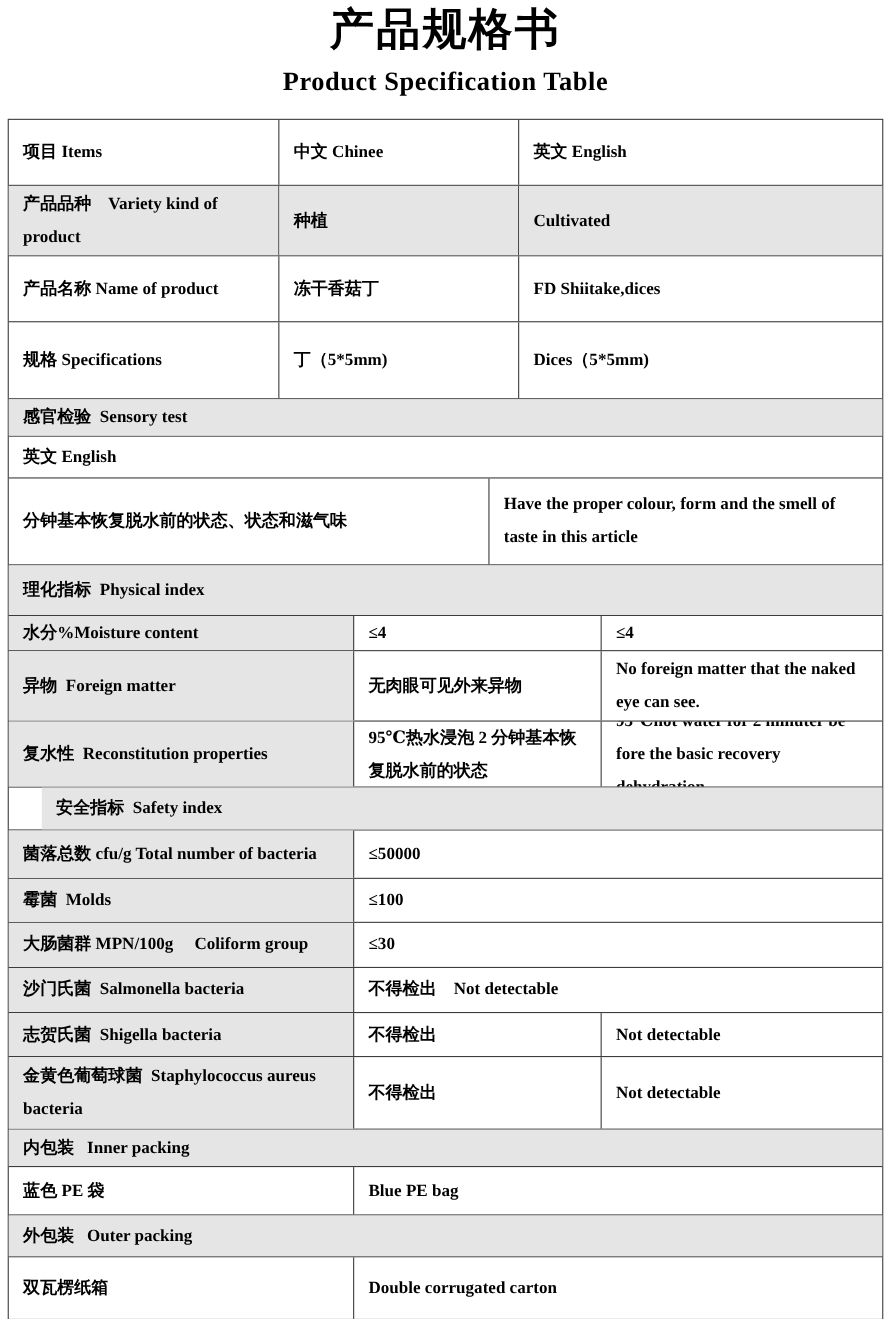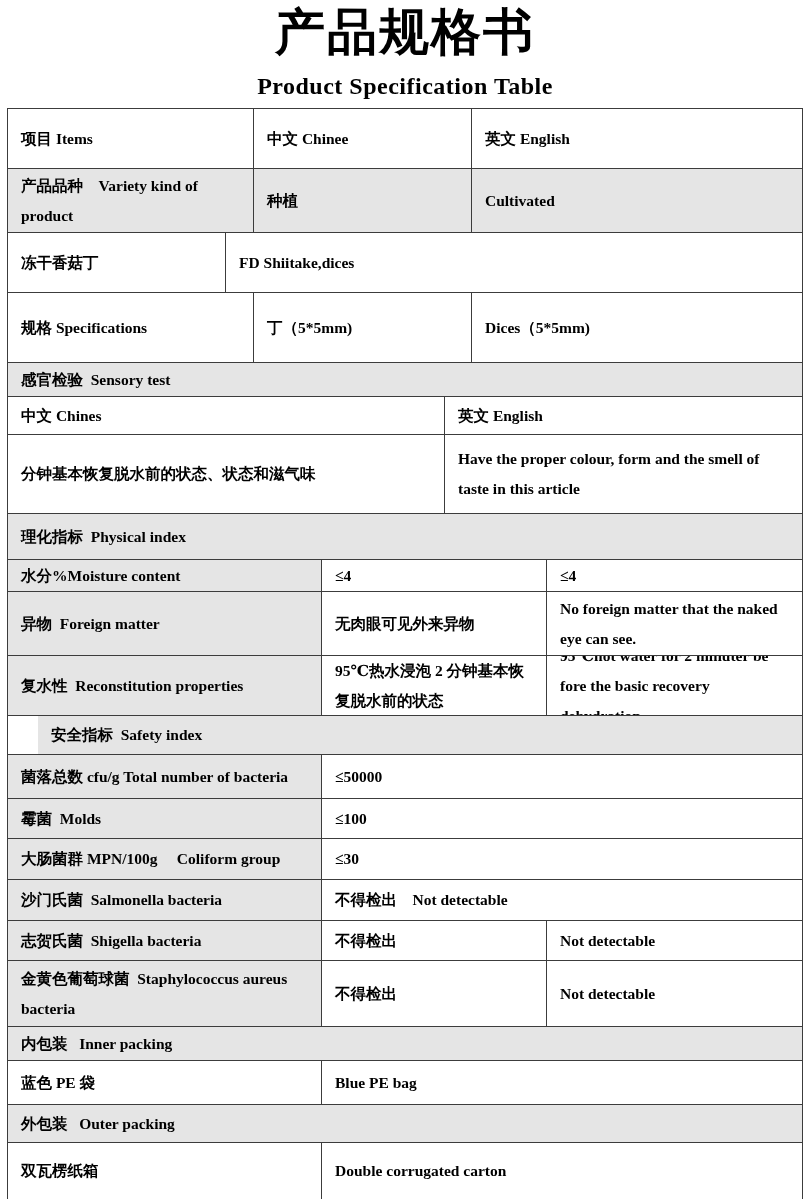--- a/index.html
+++ b/index.html
@@ -12,21 +12,21 @@
   .page {
     position: relative;
     width: 810px;
     height: 1199px;
     background: #ffffff;
     overflow: hidden;
   }
   .title-cn {
     margin-top: 5px;
     text-align: center;
-    font-size: 50px;
+    font-size: 40px;
     font-weight: bold;
     letter-spacing: 2px;
     line-height: 1.1;
   }
   .title-en {
     margin-top: 13px;
     margin-bottom: 13px;
     text-align: center;
     font-size: 24px;
     font-weight: bold;
@@ -85,36 +85,36 @@
       <div class="cell">英文 English</div>
     </div>
 
     <div class="row h64">
       <div class="cell a1 shaded">产品品种    Variety kind of product</div>
       <div class="cell a2 shaded">种植</div>
       <div class="cell shaded">Cultivated</div>
     </div>
 
     <div class="row h60">
+      <div class="cell a1">产品名称 Name of product</div>
       <div class="cell a2">冻干香菇丁</div>
       <div class="cell">FD Shiitake,dices</div>
     </div>
 
     <div class="row h70">
       <div class="cell a1">规格 Specifications</div>
       <div class="cell a2">丁（5*5mm)</div>
       <div class="cell">Dices（5*5mm)</div>
     </div>
 
     <div class="row h34">
       <div class="cell shaded">感官检验  Sensory test</div>
     </div>
 
     <div class="row h38">
-      <div class="cell b1">中文 Chines</div>
       <div class="cell">英文 English</div>
     </div>
 
     <div class="row h79">
       <div class="cell b1">分钟基本恢复脱水前的状态、状态和滋气味</div>
       <div class="cell">Have the proper colour, form and the smell of taste in this article</div>
     </div>
 
     <div class="row h33">
       <div class="cell shaded">理化指标  Physical index</div>

